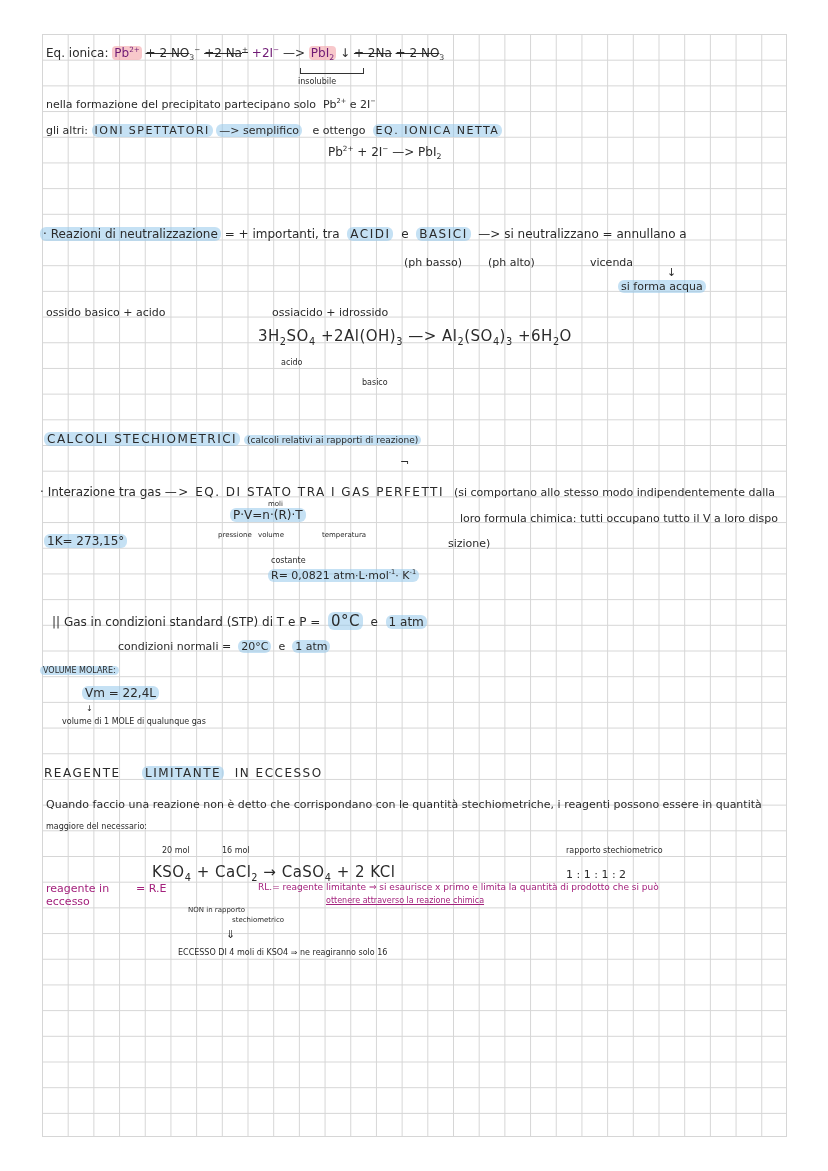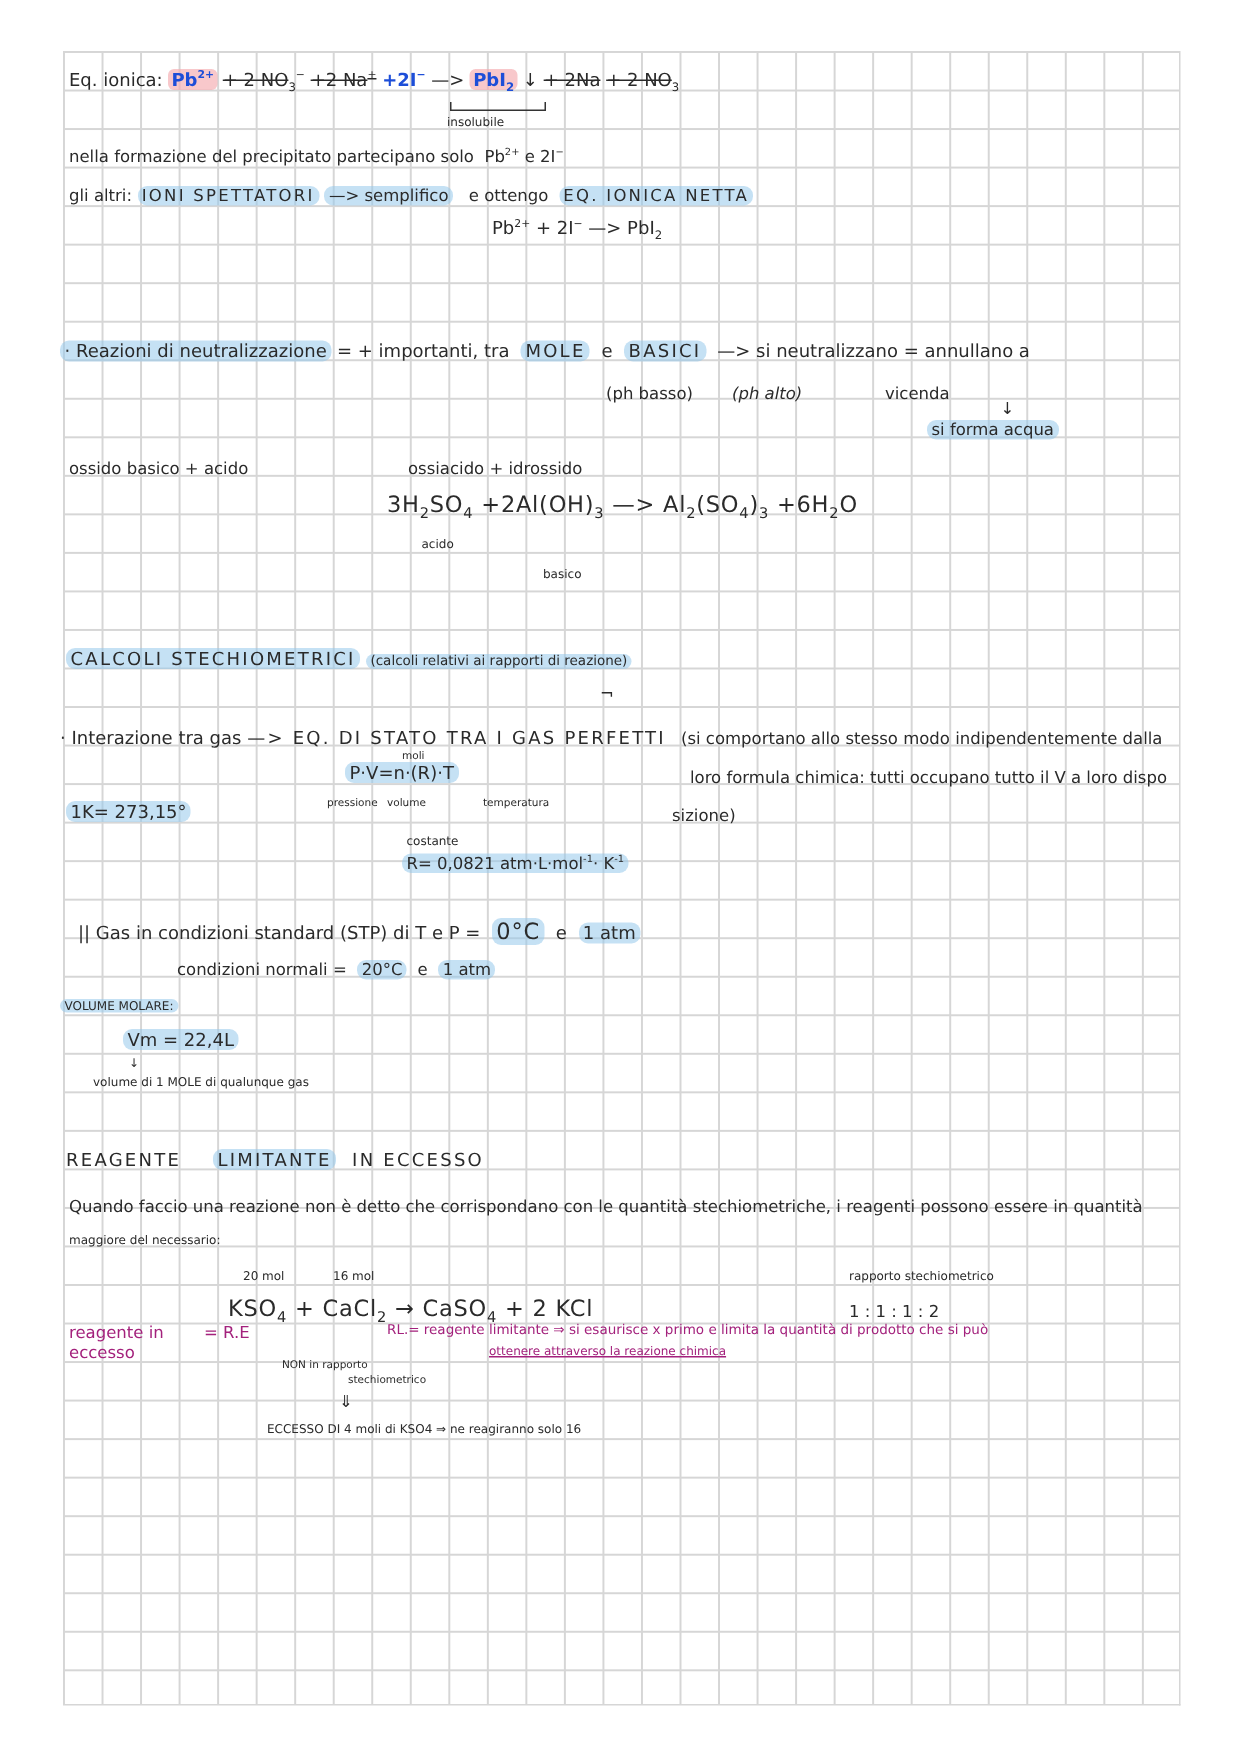--- a/index.html
+++ b/index.html
@@ -19,21 +19,21 @@
     border-right: 1px solid #d6d6d6;
     border-bottom: 1px solid #d6d6d6;
   }
   .t { position: absolute; white-space: nowrap; font-size: 11px; line-height: 1.2; }
   .sm { font-size: 8px; }
   .xs { font-size: 7px; }
   .md { font-size: 12px; }
   .lg { font-size: 15px; letter-spacing: 0.5px; }
   .hl-blue { background: rgba(150, 200, 235, 0.55); border-radius: 6px; padding: 0 3px; }
   .hl-pink { background: rgba(245, 170, 175, 0.65); border-radius: 4px; padding: 0 2px; }
-  .red { color: #1d4ed8; font-weight: bold; }
+  .red { color: #701a75; }
   .purple { color: #a3217c; }
   .strike { text-decoration: line-through; }
   .caps { letter-spacing: 1.5px; }
   .brace { position: absolute; border: 1px solid #333; border-top: none; height: 5px; }
   sup { font-size: 0.6em; }
   sub { font-size: 0.65em; }
 </style>
 </head>
 <body>
 
@@ -68,27 +68,27 @@
 </div>
 <div class="t md" style="left:328px; top:145px;">
   <span>Pb</span><sup>2+</sup>
   <span>+ 2I</span><sup>−</sup>
   <span>—&gt; PbI</span><sub>2</sub>
 </div>
 
 <div class="t md" style="left:40px; top:227px;">
   <span class="hl-blue">· Reazioni di neutralizzazione</span>
   <span>= + importanti, tra</span>&nbsp;
-  <span class="caps hl-blue">MOLE</span>&nbsp;
+  <span class="caps hl-blue">ACIDI</span>&nbsp;
   <span>e</span>&nbsp;
   <span class="caps hl-blue">BASICI</span>&nbsp;
   <span>—&gt; si neutralizzano = annullano a</span>
 </div>
 <div class="t" style="left:404px; top:256px;">(ph basso)</div>
-<div class="t" style="left:488px; top:256px;font-style:italic;">(ph alto)</div>
+<div class="t" style="left:488px; top:256px;">(ph alto)</div>
 <div class="t" style="left:590px; top:256px;">vicenda</div>
 <div class="t" style="left:667px; top:266px;">↓</div>
 <div class="t" style="left:618px; top:280px;"><span class="hl-blue">si forma acqua</span></div>
 
 <div class="t" style="left:46px; top:306px;">ossido basico + acido</div>
 <div class="t" style="left:272px; top:306px;">ossiacido + idrossido</div>
 <div class="t lg" style="left:258px; top:327px;">
   <span>3H</span><sub>2</sub><span>SO</span><sub>4</sub>
   <span>+2Al(OH)</span><sub>3</sub>
   <span>—&gt; Al</span><sub>2</sub><span>(SO</span><sub>4</sub><span>)</span><sub>3</sub>

